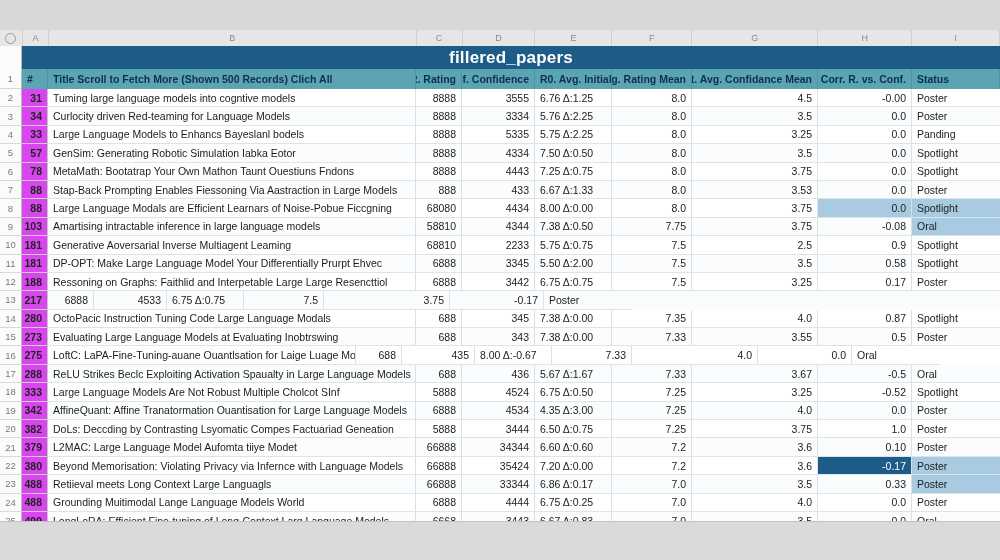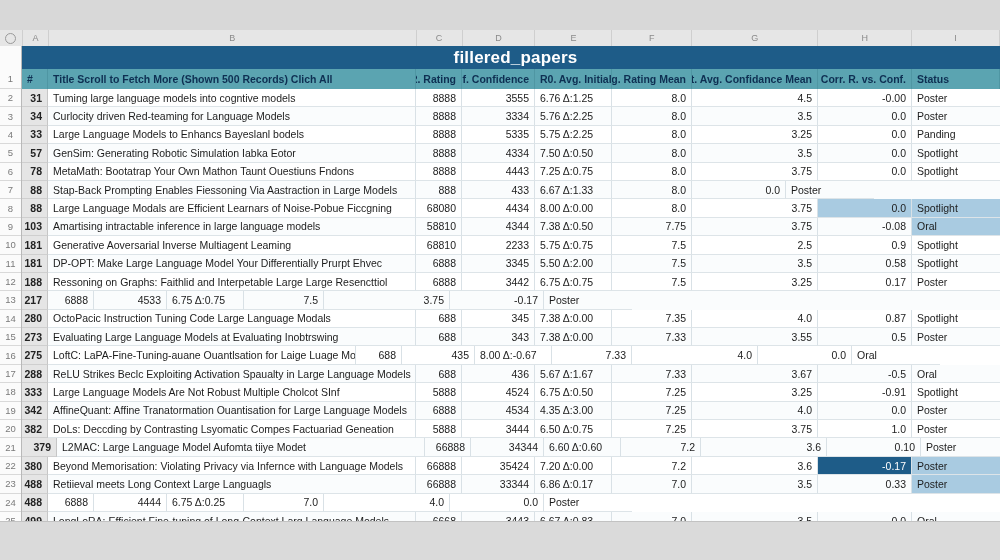--- a/index.html
+++ b/index.html
@@ -20,21 +20,21 @@
   .content{flex:1;display:flex;flex-direction:column;}
   .titlebar{height:23px;flex:0 0 23px;background:#1e5c88;color:#ffffff;display:flex;
             align-items:center;justify-content:center;font-size:17px;font-weight:bold;letter-spacing:.2px;}
   .hrow{height:20px;flex:0 0 20px;background:#5ba4b1;display:flex;}
   .hcell{display:flex;align-items:center;font-size:10.5px;font-weight:bold;color:#0e2f52;
          padding:0 5px;box-sizing:border-box;border-right:1px solid #4f96a3;white-space:nowrap;overflow:hidden;}
   .drow{height:18.4px;flex:0 0 18.4px;display:flex;background:#ffffff;}
   .drow.band{background:#fafcfd;}
   .dcell{display:flex;align-items:center;font-size:10.5px;color:#1c1c1c;padding:0 5px;box-sizing:border-box;
          border-right:1px solid #d9e1e6;border-bottom:1px solid #dde4e8;white-space:nowrap;overflow:hidden;}
-  .dcell.numcol{background:#e5e5e5;font-weight:bold;color:#222;border-right:1px solid #c6c6c6;border-bottom:1px solid #cfcfcf;}
+  .dcell.numcol{background:#d946ef;font-weight:bold;color:#222;border-right:1px solid #c6c6c6;border-bottom:1px solid #cfcfcf;}
   .al{justify-content:flex-start;} .ar{justify-content:flex-end;}
   .hl-light{background:#a9cbe1 !important;}
   .hl-active{background:#1e5c88 !important;color:#ffffff !important;}
   .bottom-panel{position:absolute;left:0;top:521px;width:1000px;height:39px;background:#dadada;border-top:1px solid #c2c2c2;}
   .top-strip{position:absolute;left:0;top:0;width:1000px;height:30px;background:#d8d8d8;}
 </style>
 </head>
 <body>
 
 <div class="screen">
@@ -158,20 +158,21 @@
             <div class="dcell ar" style="width: 94px;">0.0</div>
             <div class="dcell al" style="width: 88px; border-right: none;">Spotlight</div>
           </div>
           <div class="drow band">
             <div class="dcell ar numcol" style="width: 26px;">88</div>
             <div class="dcell al" style="width: 368px;">Stap-Back Prompting Enables Fiessoning Via Aastraction in Large Models</div>
             <div class="dcell ar" style="width: 46px;">888</div>
             <div class="dcell ar" style="width: 73px;">433</div>
             <div class="dcell al" style="width: 77px;">6.67 Δ:1.33</div>
             <div class="dcell ar" style="width: 80px;">8.0</div>
+            <div class="dcell ar" style="width: 126px;">3.53</div>
             <div class="dcell ar" style="width: 94px;">0.0</div>
             <div class="dcell al" style="width: 88px; border-right: none;">Poster</div>
           </div>
           <div class="drow">
             <div class="dcell ar numcol" style="width: 26px;">88</div>
             <div class="dcell al" style="width: 368px;">Large Language Modals are Efficient Learnars of Noise-Pobue Ficcgning</div>
             <div class="dcell ar" style="width: 46px;">68080</div>
             <div class="dcell ar" style="width: 73px;">4434</div>
             <div class="dcell al" style="width: 77px;">8.00 Δ:0.00</div>
             <div class="dcell ar" style="width: 80px;">8.0</div>
@@ -278,21 +279,21 @@
             <div class="dcell al" style="width: 88px; border-right: none;">Oral</div>
           </div>
           <div class="drow">
             <div class="dcell ar numcol" style="width: 26px;">333</div>
             <div class="dcell al" style="width: 368px;">Large Language Models Are Not Robust Multiple Cholcot SInf</div>
             <div class="dcell ar" style="width: 46px;">5888</div>
             <div class="dcell ar" style="width: 73px;">4524</div>
             <div class="dcell al" style="width: 77px;">6.75 Δ:0.50</div>
             <div class="dcell ar" style="width: 80px;">7.25</div>
             <div class="dcell ar" style="width: 126px;">3.25</div>
-            <div class="dcell ar" style="width: 94px;">-0.91</div>
+            <div class="dcell ar" style="width: 94px;">-0.52</div>
             <div class="dcell al" style="width: 88px; border-right: none;">Spotlight</div>
           </div>
           <div class="drow band">
             <div class="dcell ar numcol" style="width: 26px;">342</div>
             <div class="dcell al" style="width: 368px;">AffineQuant: Affine Tranatormation Ouantisation for Large Language Models</div>
             <div class="dcell ar" style="width: 46px;">6888</div>
             <div class="dcell ar" style="width: 73px;">4534</div>
             <div class="dcell al" style="width: 77px;">4.35 Δ:3.00</div>
             <div class="dcell ar" style="width: 80px;">7.25</div>
             <div class="dcell ar" style="width: 126px;">4.0</div>
@@ -304,21 +305,21 @@
             <div class="dcell al" style="width: 368px;">DoLs: Deccding by Contrasting Lsyomatic Compes Factuariad Geneation</div>
             <div class="dcell ar" style="width: 46px;">5888</div>
             <div class="dcell ar" style="width: 73px;">3444</div>
             <div class="dcell al" style="width: 77px;">6.50 Δ:0.75</div>
             <div class="dcell ar" style="width: 80px;">7.25</div>
             <div class="dcell ar" style="width: 126px;">3.75</div>
             <div class="dcell ar" style="width: 94px;">1.0</div>
             <div class="dcell al" style="width: 88px; border-right: none;">Poster</div>
           </div>
           <div class="drow band">
-            <div class="dcell ar numcol" style="width: 35px;">379</div>
+            <div class="dcell ar numcol" style="width: 26px;">379</div>
             <div class="dcell al" style="width: 368px;">L2MAC: Large Language Model Aufomta tiiye Modet</div>
             <div class="dcell ar" style="width: 46px;">66888</div>
             <div class="dcell ar" style="width: 73px;">34344</div>
             <div class="dcell al" style="width: 77px;">6.60 Δ:0.60</div>
             <div class="dcell ar" style="width: 80px;">7.2</div>
             <div class="dcell ar" style="width: 126px;">3.6</div>
             <div class="dcell ar" style="width: 94px;">0.10</div>
             <div class="dcell al" style="width: 88px; border-right: none;">Poster</div>
           </div>
           <div class="drow">
@@ -338,20 +339,21 @@
             <div class="dcell ar" style="width: 46px;">66888</div>
             <div class="dcell ar" style="width: 73px;">33344</div>
             <div class="dcell al" style="width: 77px;">6.86 Δ:0.17</div>
             <div class="dcell ar" style="width: 80px;">7.0</div>
             <div class="dcell ar" style="width: 126px;">3.5</div>
             <div class="dcell ar" style="width: 94px;">0.33</div>
             <div class="dcell al hl-light" style="width: 88px; border-right: none;">Poster</div>
           </div>
           <div class="drow">
             <div class="dcell ar numcol" style="width: 26px;">488</div>
+            <div class="dcell al" style="width: 368px;">Grounding Muitimodal Lange Language Models World</div>
             <div class="dcell ar" style="width: 46px;">6888</div>
             <div class="dcell ar" style="width: 73px;">4444</div>
             <div class="dcell al" style="width: 77px;">6.75 Δ:0.25</div>
             <div class="dcell ar" style="width: 80px;">7.0</div>
             <div class="dcell ar" style="width: 126px;">4.0</div>
             <div class="dcell ar" style="width: 94px;">0.0</div>
             <div class="dcell al" style="width: 88px; border-right: none;">Poster</div>
           </div>
           <div class="drow band">
             <div class="dcell ar numcol" style="width: 26px;">499</div>

